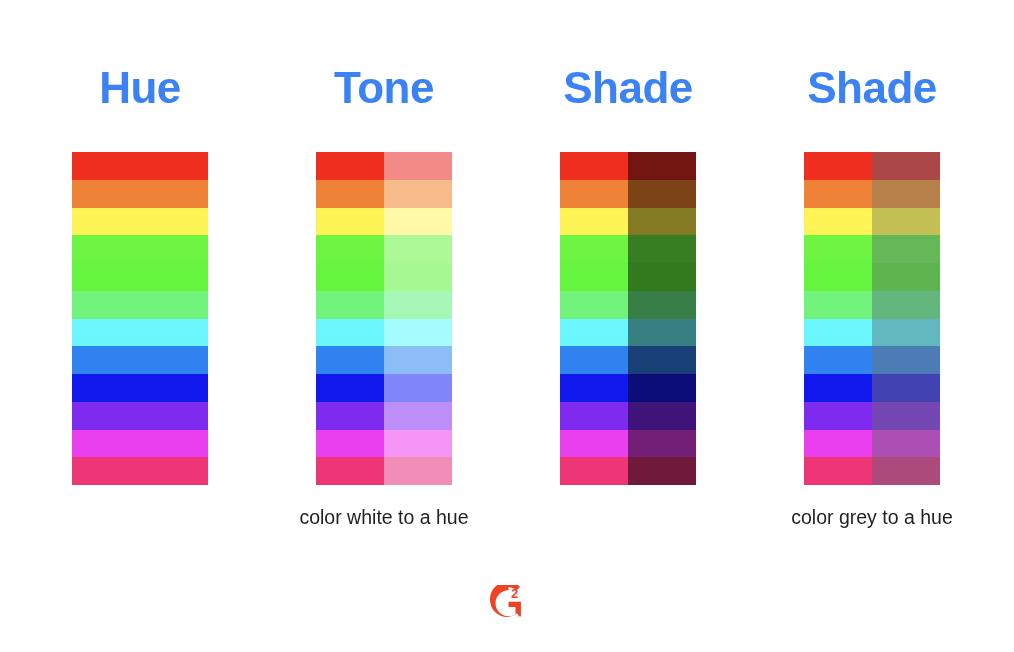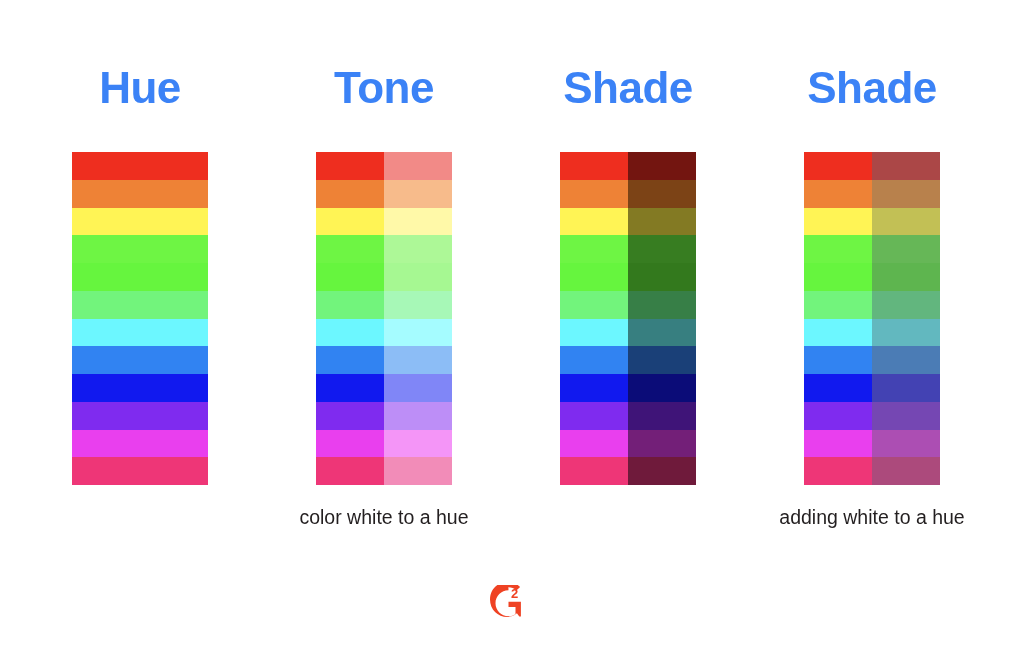--- a/index.html
+++ b/index.html
@@ -278,21 +278,21 @@
           </div>
           <div class="band">
             <div class="half" style="background: rgb(233, 63, 238);"></div>
             <div class="half" style="background: rgb(172, 78, 179);"></div>
           </div>
           <div class="band">
             <div class="half" style="background: rgb(238, 54, 119);"></div>
             <div class="half" style="background: rgb(172, 74, 124);"></div>
           </div>
         </div>
-        <div class="caption">adding white to a hue</div>
+        <div class="caption">color grey to a hue</div>
       </div>
     </div>
 
   <svg id="logo" viewBox="0 0 36 36" aria-hidden="true">
     <path id="logo-g" d="M19.5 5.2c-7.2 0-13 5.8-13 13s5.8 13 13 13c2.6 0 5-0.75 7-2.05l0-7.1 -7 0 0-5.3 12.4 0 0 0.1 0 14.6 -1.6 0 -2.4-3.1c-2.4 2.2 -5.6 3.55 -9.4 3.55 -9.9 0-17.5-7.6-17.5-17.5s7.6-17.5 17.5-17.5c5.2 0 9.6 1.9 12.6 5.1l-3.7 3.5c-2.2-2.3-5.1-3.3-8-3.3z" fill="#ef4223"></path>
     <text id="logo-sup" x="25.5" y="12.5" font-family="Liberation Sans, sans-serif" font-size="13" font-weight="bold" fill="#ef4223" text-anchor="middle">2</text>
   </svg>
 </div>
 
 </body></html>

